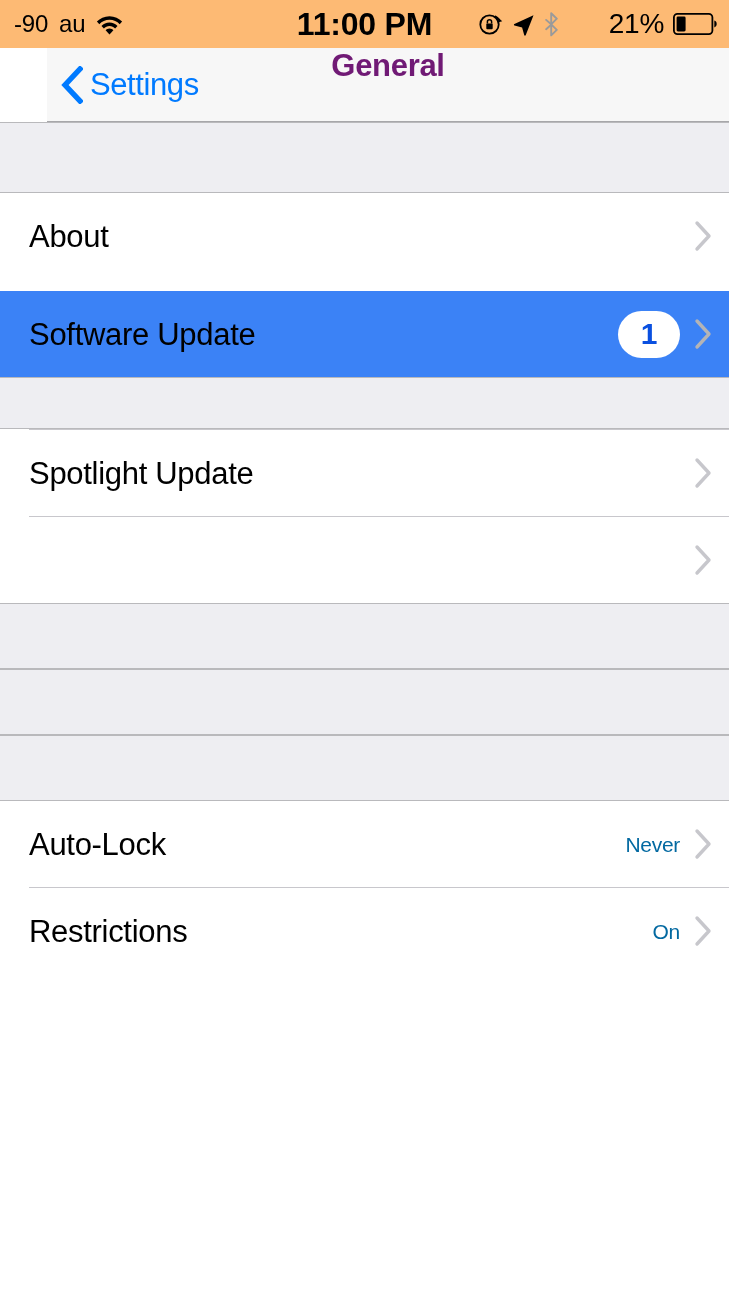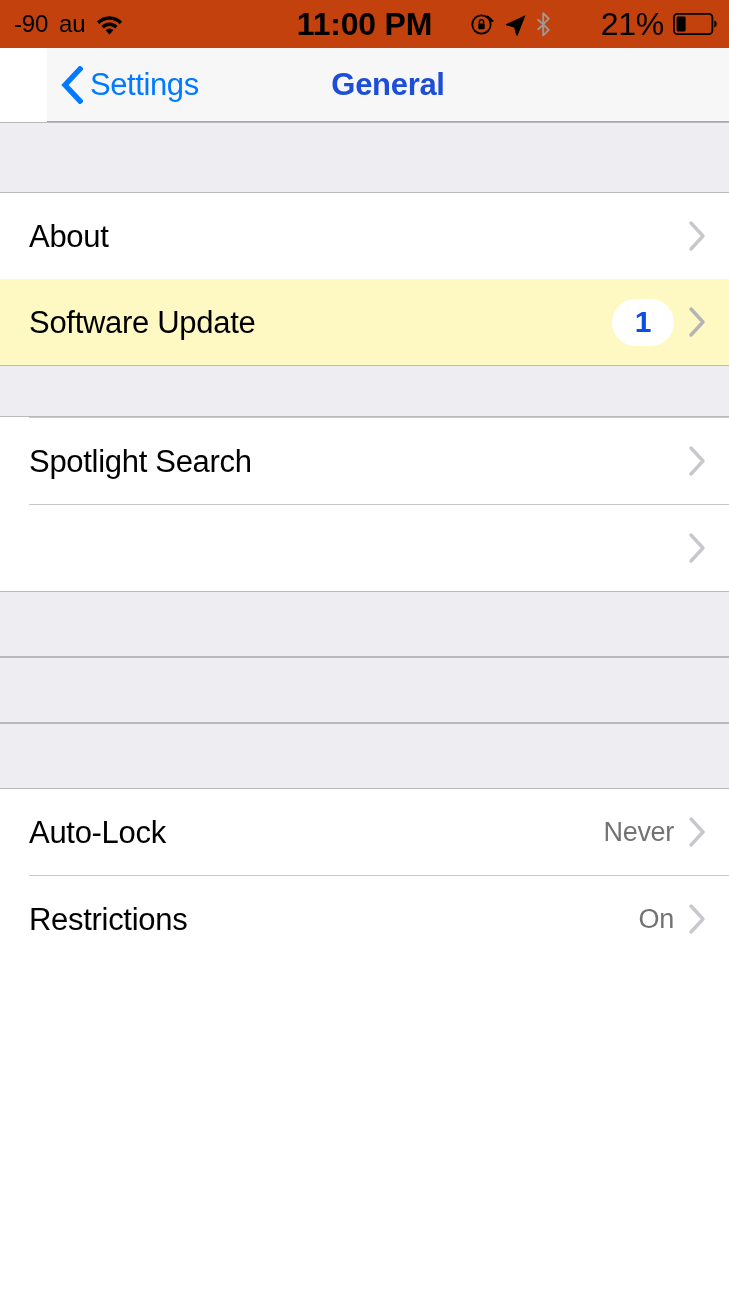--- a/index.html
+++ b/index.html
@@ -12,21 +12,21 @@
     height: 1296px;
     overflow: hidden;
     font-family: "Liberation Sans", "DejaVu Sans", sans-serif;
     -webkit-font-smoothing: antialiased;
   }
 
   
   .status-bar {
     position: relative;
     height: 48px;
-    background: #c2410c;
+    background: #fdba74;
     display: flex;
     align-items: center;
     box-sizing: border-box;
   }
   .status-left {
     position: absolute;
     left: 14px;
     top: 0;
     height: 48px;
     display: flex;
@@ -58,21 +58,21 @@
     line-height: 1;
   }
   .sb-time {
     font-size: 32px;
     font-weight: bold;
     color: #000000;
     letter-spacing: -0.2px;
     line-height: 1;
   }
   .sb-pct {
-    font-size: 32px;
+    font-size: 28px;
     color: #000000;
     letter-spacing: -0.3px;
     line-height: 1;
     margin-left: 41px;
   }
   .icon-wifi { width: 27px; height: 22px; display: block; }
   .icon-rotlock { width: 25px; height: 25px; display: block; }
   .icon-loc { width: 23px; height: 23px; display: block; }
   .icon-bt { width: 15px; height: 25px; display: block; }
   .icon-battery { width: 44px; height: 22px; display: block; }
@@ -105,25 +105,25 @@
     font-size: 31px;
     color: #007aff;
     letter-spacing: -0.4px;
     line-height: 1;
   }
   .nav-title {
     position: absolute;
     left: 0; right: 0; top: 0;
     height: 73px;
     display: flex;
-    align-items: center;
+    align-items: flex-start;
     justify-content: center;
     font-size: 31px;
     font-weight: bold;
-    color: #1d4ed8;
+    color: #701a75;
     letter-spacing: -0.3px;
   }
 
   
   .list {
     background: #ffffff;
   }
   .group-gap {
     background: #eeeef2;
     border-top: 1px solid #b9b9bc;
@@ -133,48 +133,49 @@
   .group {
     background: #ffffff;
   }
   .row {
     position: relative;
     height: 86px;
     background: #ffffff;
     display: flex;
     align-items: center;
     padding-left: 29px;
-    padding-right: 22px;
+    padding-right: 16px;
     box-sizing: border-box;
     cursor: pointer;
   }
   .row.pressed {
-    background: #fef9c3;
+    background: #3b82f6;
+    margin-top: 12px;
   }
   .row-sep {
     height: 1px;
     background: #c8c7cc;
     margin-left: 29px;
   }
   .row-label {
     font-size: 31px;
     color: #000000;
     letter-spacing: -0.3px;
     line-height: 1;
     flex: 0 0 auto;
   }
   .row-right {
     margin-left: auto;
     display: flex;
     align-items: center;
     gap: 14px;
   }
   .row-value {
-    font-size: 27px;
-    color: #737373;
+    font-size: 21px;
+    color: #0369a1;
     letter-spacing: -0.3px;
     line-height: 1;
   }
   .badge {
     min-width: 62px;
     height: 47px;
     border-radius: 24px;
     background: #ffffff;
     display: flex;
     align-items: center;
@@ -286,21 +287,21 @@
         </span>
       </span>
     </div>
   </div>
 
   <div class="group-gap" style="height:52px"></div>
 
   <div class="group">
     <div class="row-sep"></div>
     <div class="row">
-      <span class="row-label">Spotlight Search</span>
+      <span class="row-label">Spotlight Update</span>
       <span class="row-right">
         <span>
           <svg class="chev" viewBox="0 0 19 32">
               <path d="M3 3l12 13L3 29" fill="none" stroke="#c7c7cc" stroke-width="3.4" stroke-linecap="round" stroke-linejoin="round"></path>
             </svg>
         </span>
       </span>
     </div>
     <div class="row-sep"></div>
     <div class="row">

